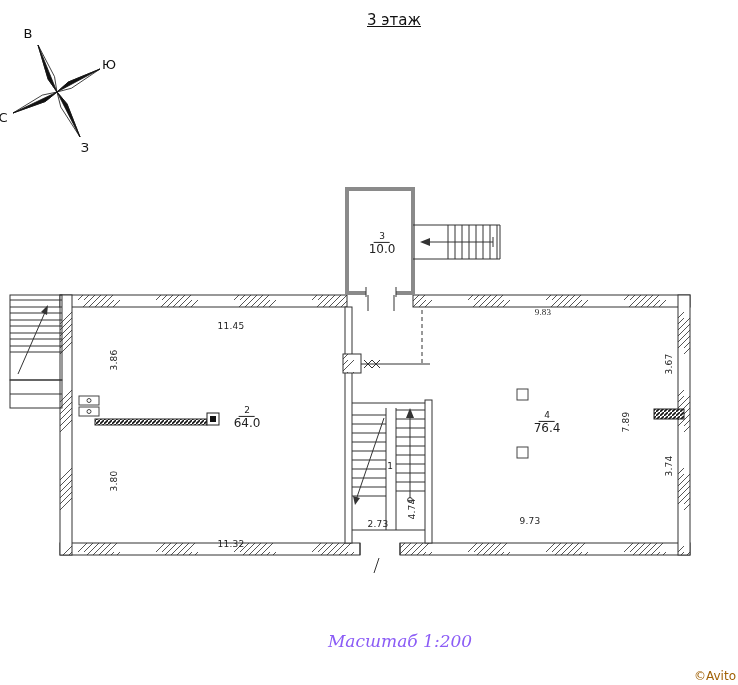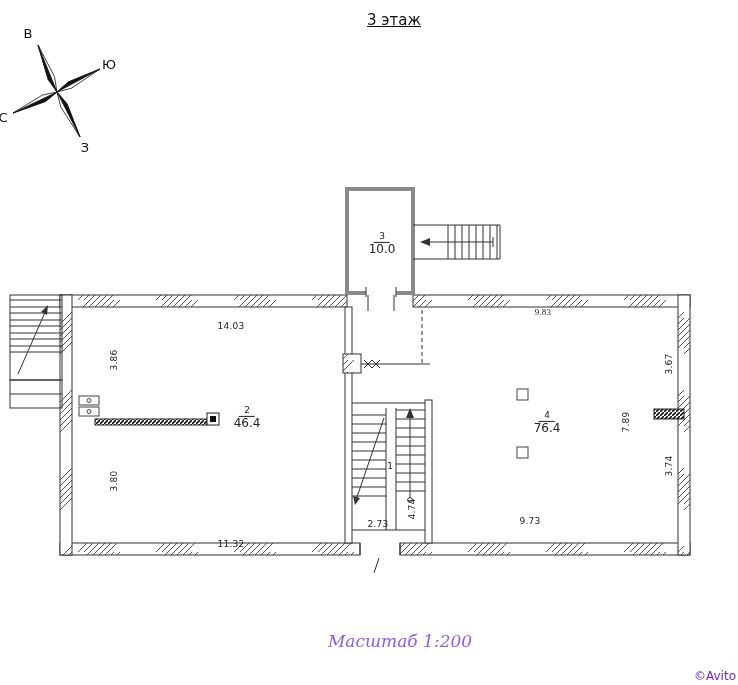--- a/index.html
+++ b/index.html
@@ -40,21 +40,21 @@
     font-size:17px;
     font-style:italic;
     color:#8b5cf6;
     font-family:"DejaVu Serif", serif;
   }
   .watermark {
     position:absolute;
     right:2px;
     bottom:2px;
     font-size:12px;
-    color:#6d28d9;
+    color:#a16207;
   }
 </style>
 </head>
 <body>
 
 <svg class="plan" width="738" height="685" viewBox="0 0 738 685">
   <defs>
     <pattern id="hatchH" width="78" height="12" patternUnits="userSpaceOnUse">
       <rect width="78" height="12" fill="#ffffff"></rect>
       <g stroke="#555" stroke-width="1">
@@ -219,29 +219,29 @@
 <div class="lbl compass-letter" style="left:109px; top:64px;">Ю</div>
 <div class="lbl compass-letter" style="left:85px; top:147px;">З</div>
 <div class="lbl compass-letter" style="left:3px; top:117px;">С</div>
 
 <div class="lbl room-label" style="left:382px; top:241px;">
   <span class="num">3</span>
   <span class="area">10.0</span>
 </div>
 <div class="lbl room-label" style="left:247px; top:415px;">
   <span class="num">2</span>
-  <span class="area">46.4</span>
+  <span class="area">64.0</span>
 </div>
 <div class="lbl room-label" style="left:547px; top:420px;">
   <span class="num">4</span>
   <span class="area">76.4</span>
 </div>
 <div class="lbl stair-num" style="left:390px; top:466px;">1</div>
 
-<div class="lbl dim" style="left:231px; top:326px;">14.03</div>
+<div class="lbl dim" style="left:231px; top:326px;">11.45</div>
 <div class="lbl dim" style="left:543px; top:312px;font-family:Liberation Serif, serif;">9.83</div>
 <div class="lbl dim rot" style="left:114px; top:360px;">3.86</div>
 <div class="lbl dim rot" style="left:114px; top:481px;">3.80</div>
 <div class="lbl dim" style="left:231px; top:520px;margin-top:24px;">11.32</div>
 <div class="lbl dim" style="left:530px; top:521px;">9.73</div>
 <div class="lbl dim rot" style="left:669px; top:364px;">3.67</div>
 <div class="lbl dim rot" style="left:626px; top:422px;">7.89</div>
 <div class="lbl dim rot" style="left:669px; top:466px;">3.74</div>
 <div class="lbl dim" style="left:378px; top:524px;">2.73</div>
 <div class="lbl dim rot" style="left:412px; top:509px;">4.74</div>

